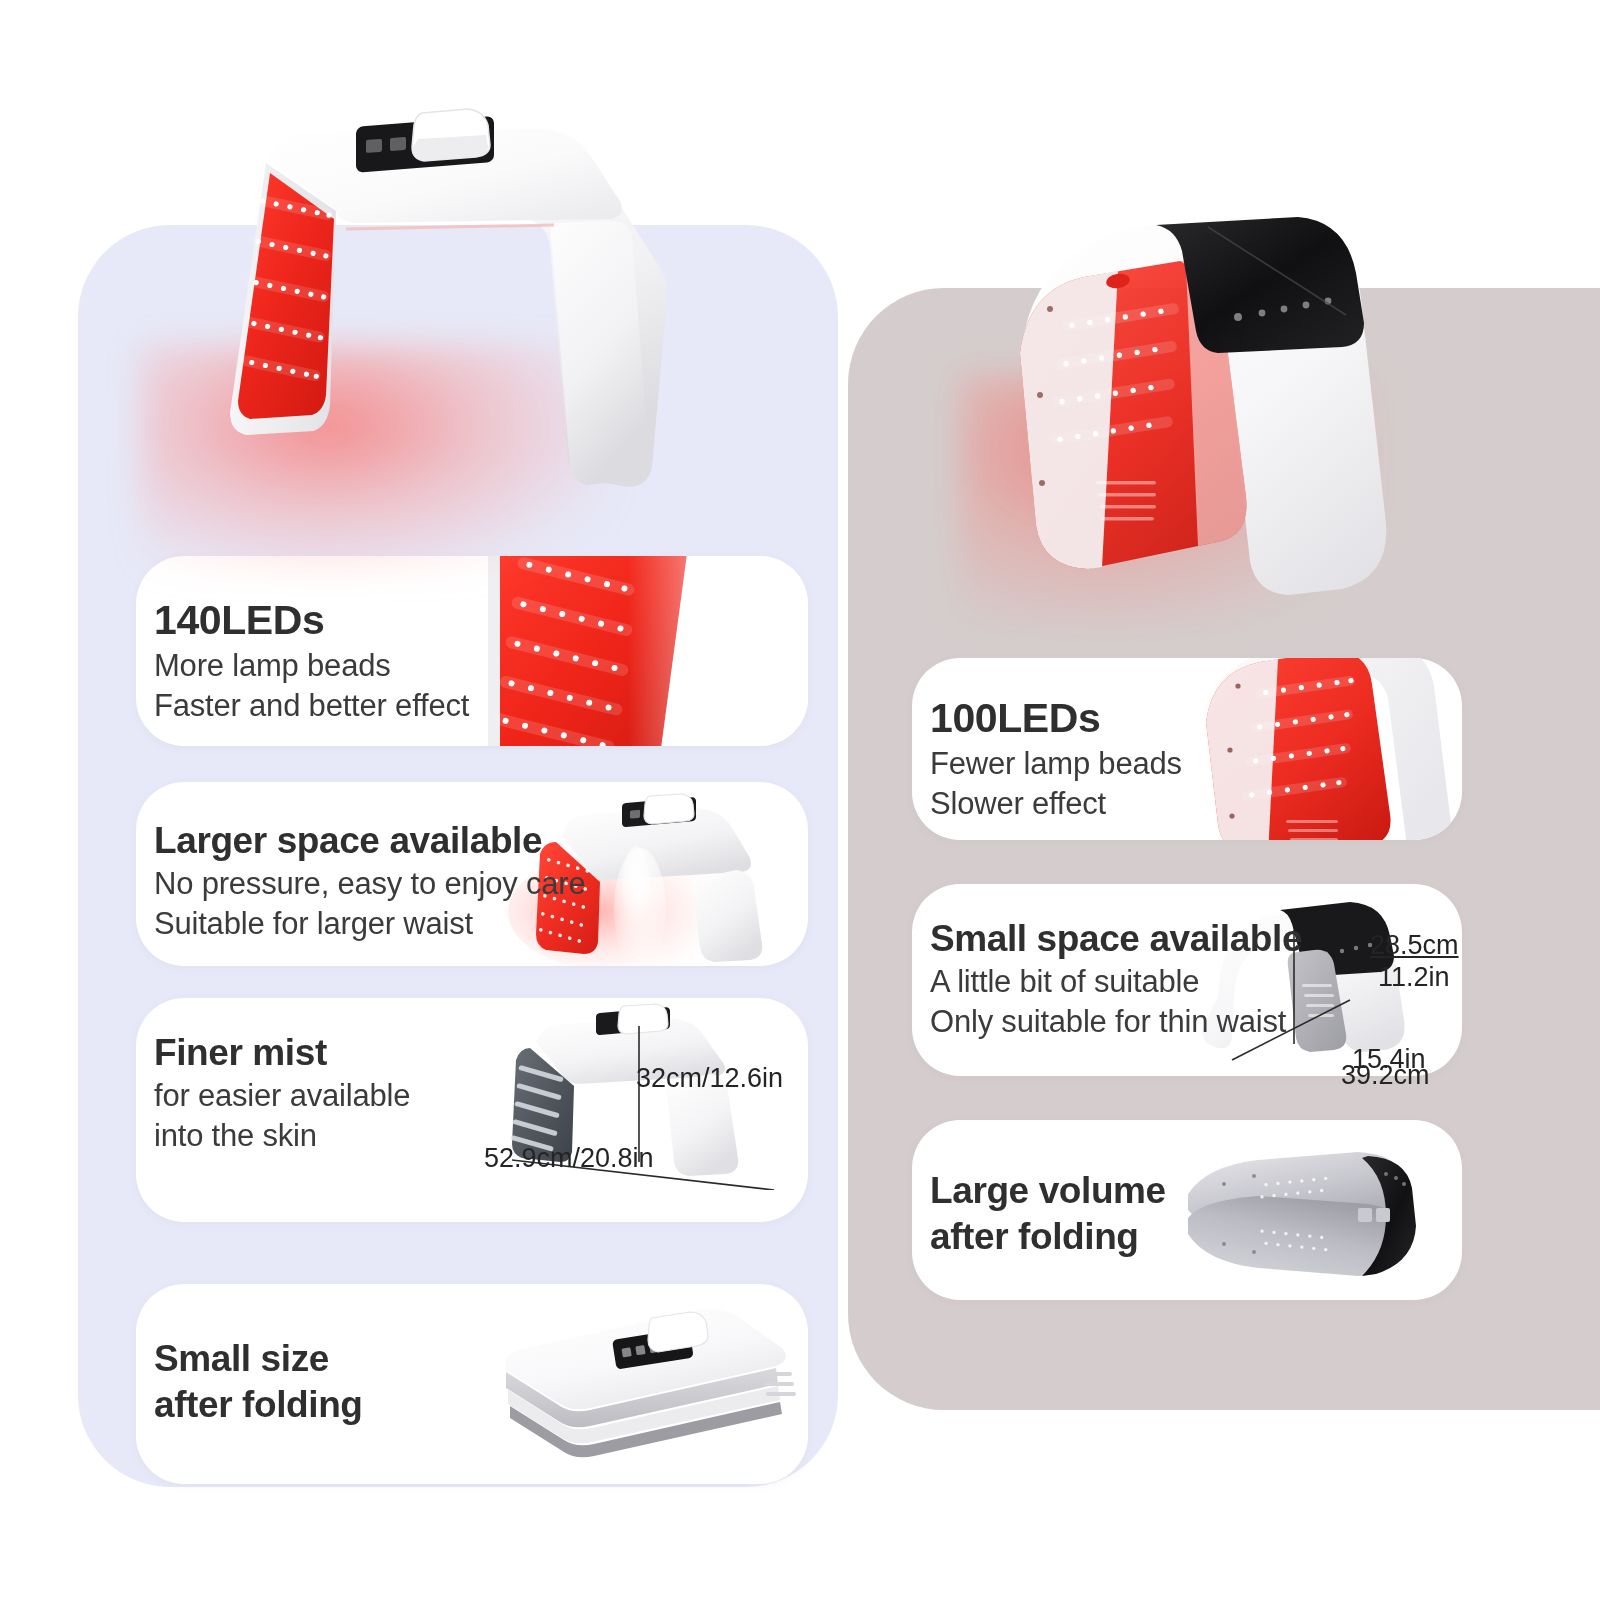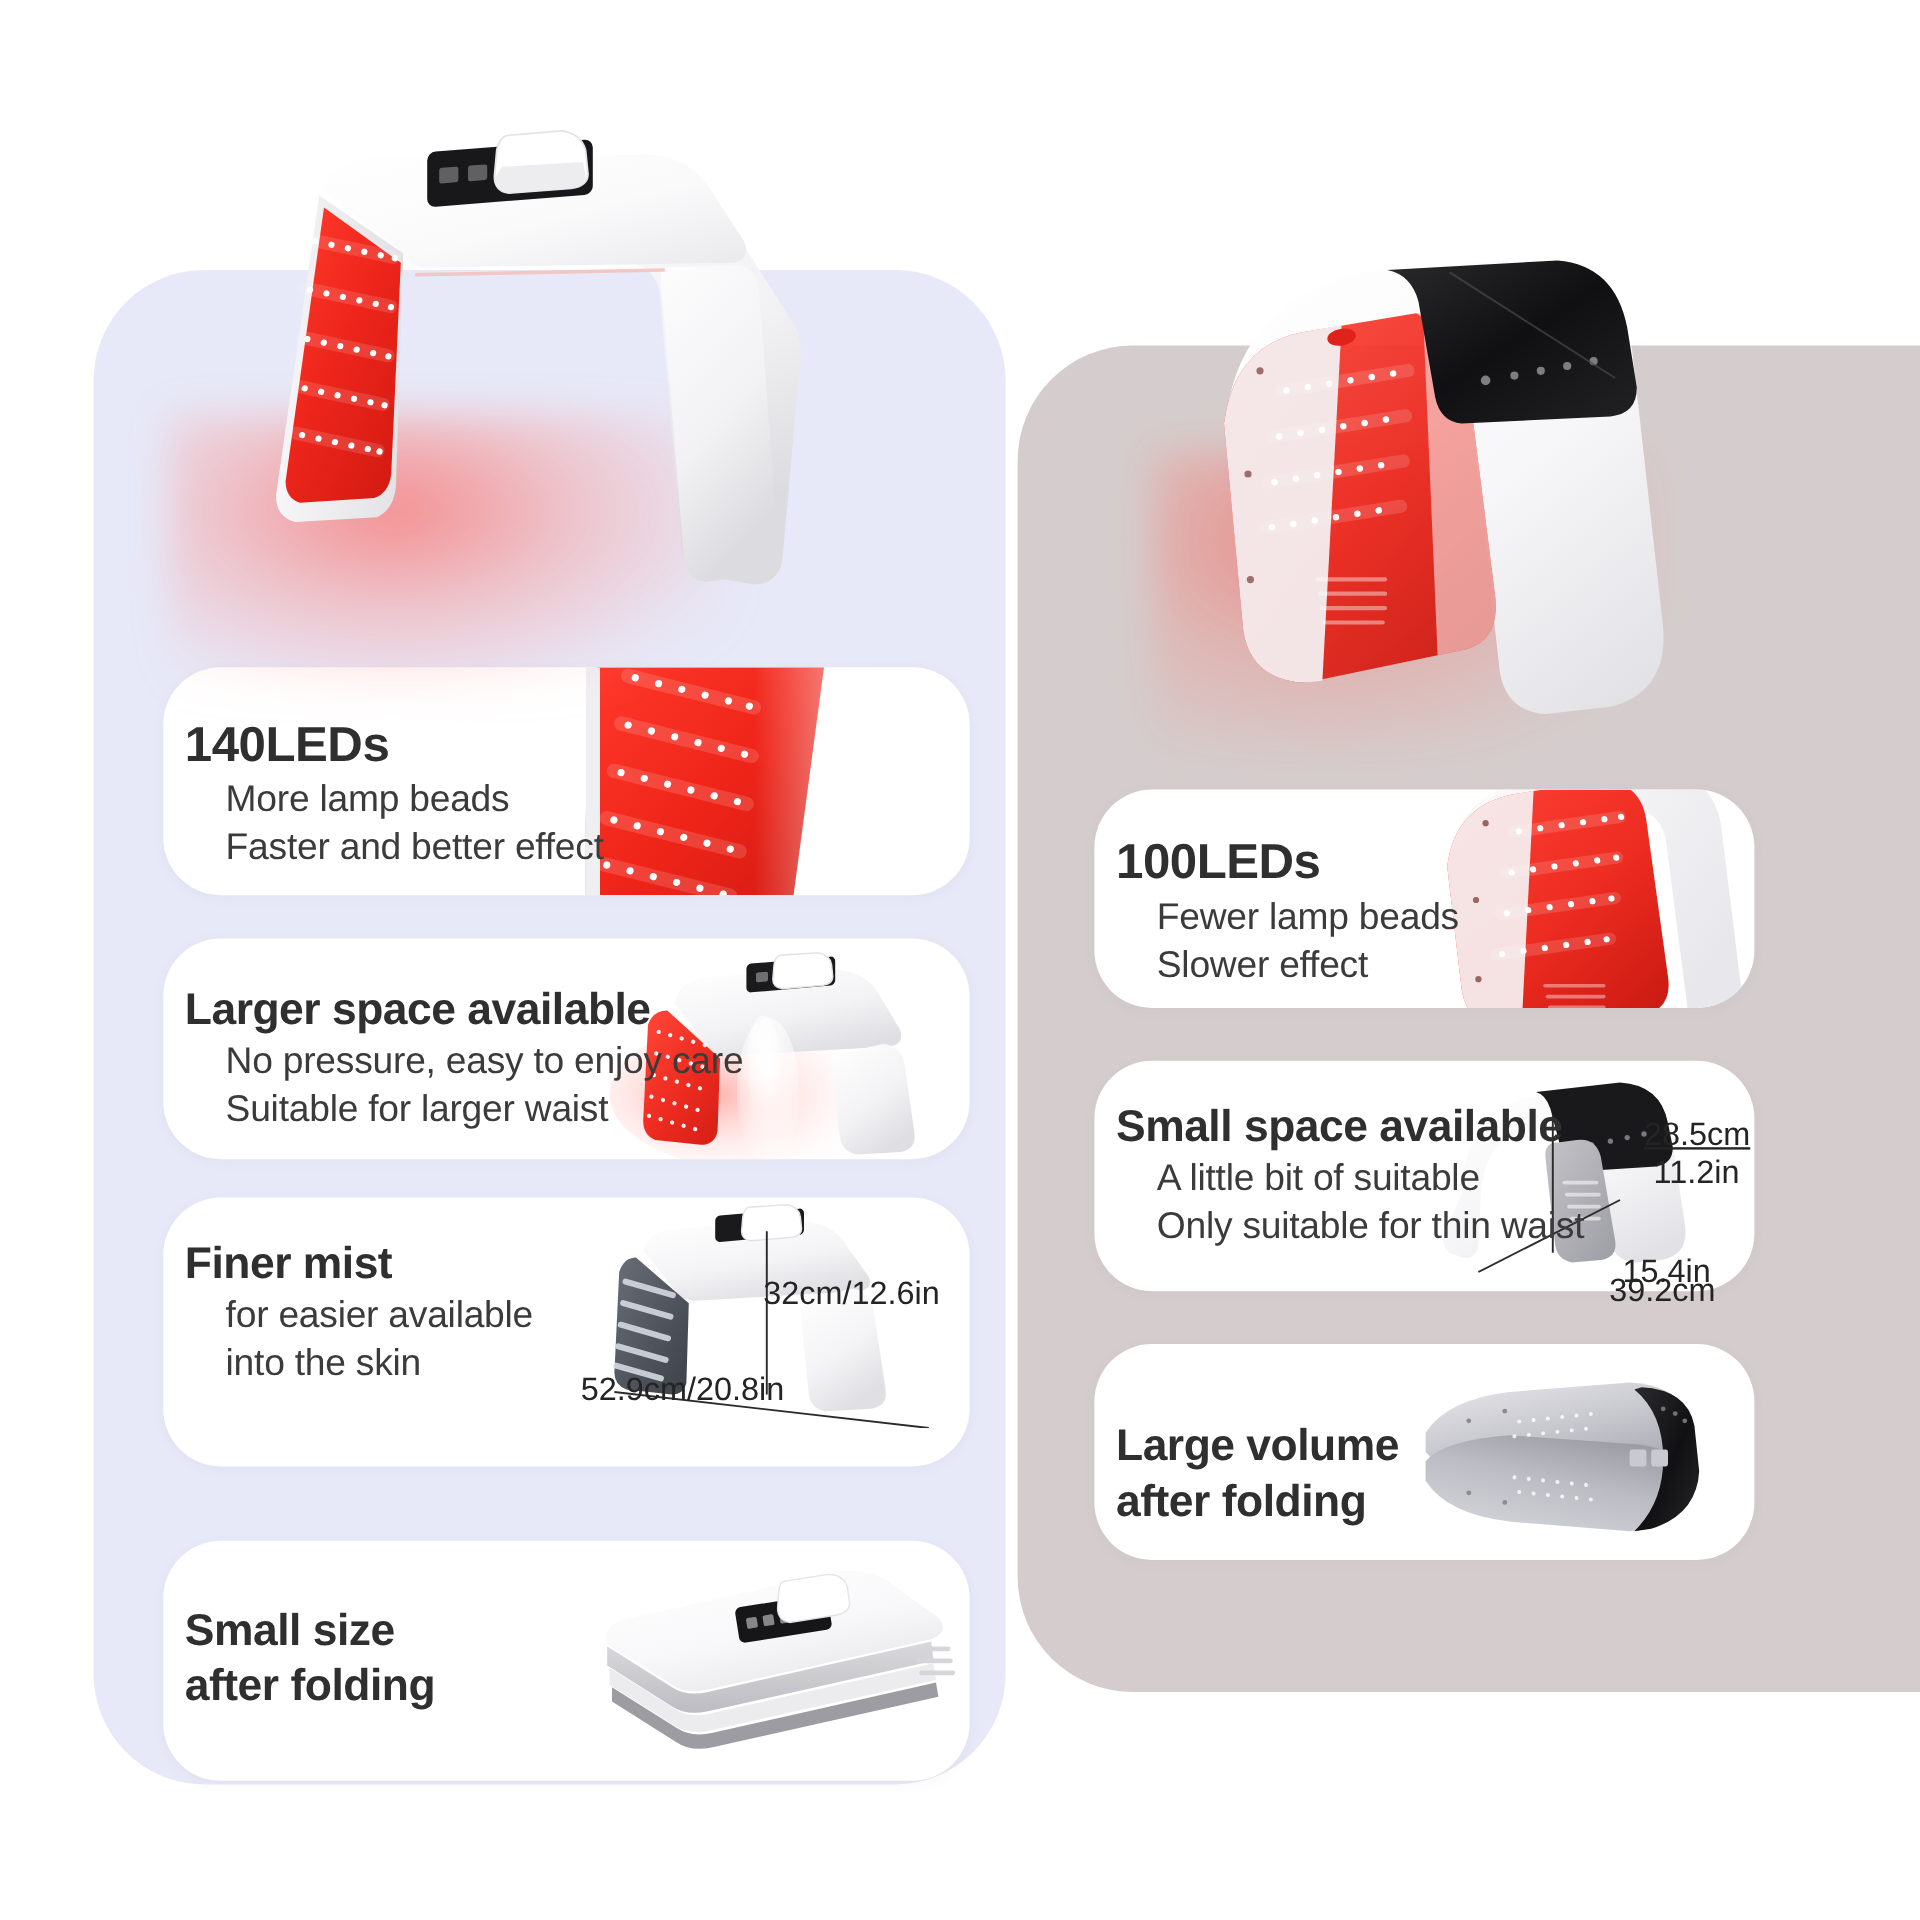--- a/index.html
+++ b/index.html
@@ -49,21 +49,21 @@
     border-radius: 48px;
     z-index: 5;
     overflow: hidden;
     box-shadow: 0 2px 10px rgba(90,90,120,0.05);
   }
   .card-text { position:absolute; z-index:4; }
   .card-title {
     color:#2f2f2f; font-weight:bold; letter-spacing:-0.4px; white-space:nowrap;
   }
   .card-sub {
-    color:#3b3b3b; white-space:nowrap; letter-spacing:-0.2px;margin-left:34px;
+    color:#3b3b3b; white-space:nowrap; letter-spacing:-0.2px;
   }
   .t-xl { font-size:41px; line-height:52px; }
   .t-lg { font-size:37px; line-height:46px; }
   .s-md { font-size:31px; line-height:40px; }
 
   .dim-label {
     position:absolute; color:#242424; font-size:27px; line-height:33px;
     white-space:nowrap; z-index:9;
   }
 </style>
@@ -782,19 +782,19 @@
             <circle cx="92" cy="120" r="2"></circle>
         </g>
 
         <g fill="#7c7c80" opacity="0.9">
           <circle cx="224" cy="42" r="2"></circle>
             <circle cx="234" cy="46" r="2"></circle>
             <circle cx="242" cy="52" r="2"></circle>
         </g>
       </svg>
     </div>
-    <div class="card-text" style="left:18px; top:62px;">
+    <div class="card-text" style="left:18px; top:48px;">
       <div class="card-title t-lg">Large volume</div>
       <div class="card-title t-lg">after folding</div>
     </div>
   </div>
 
 </div>
 
 </body></html>

